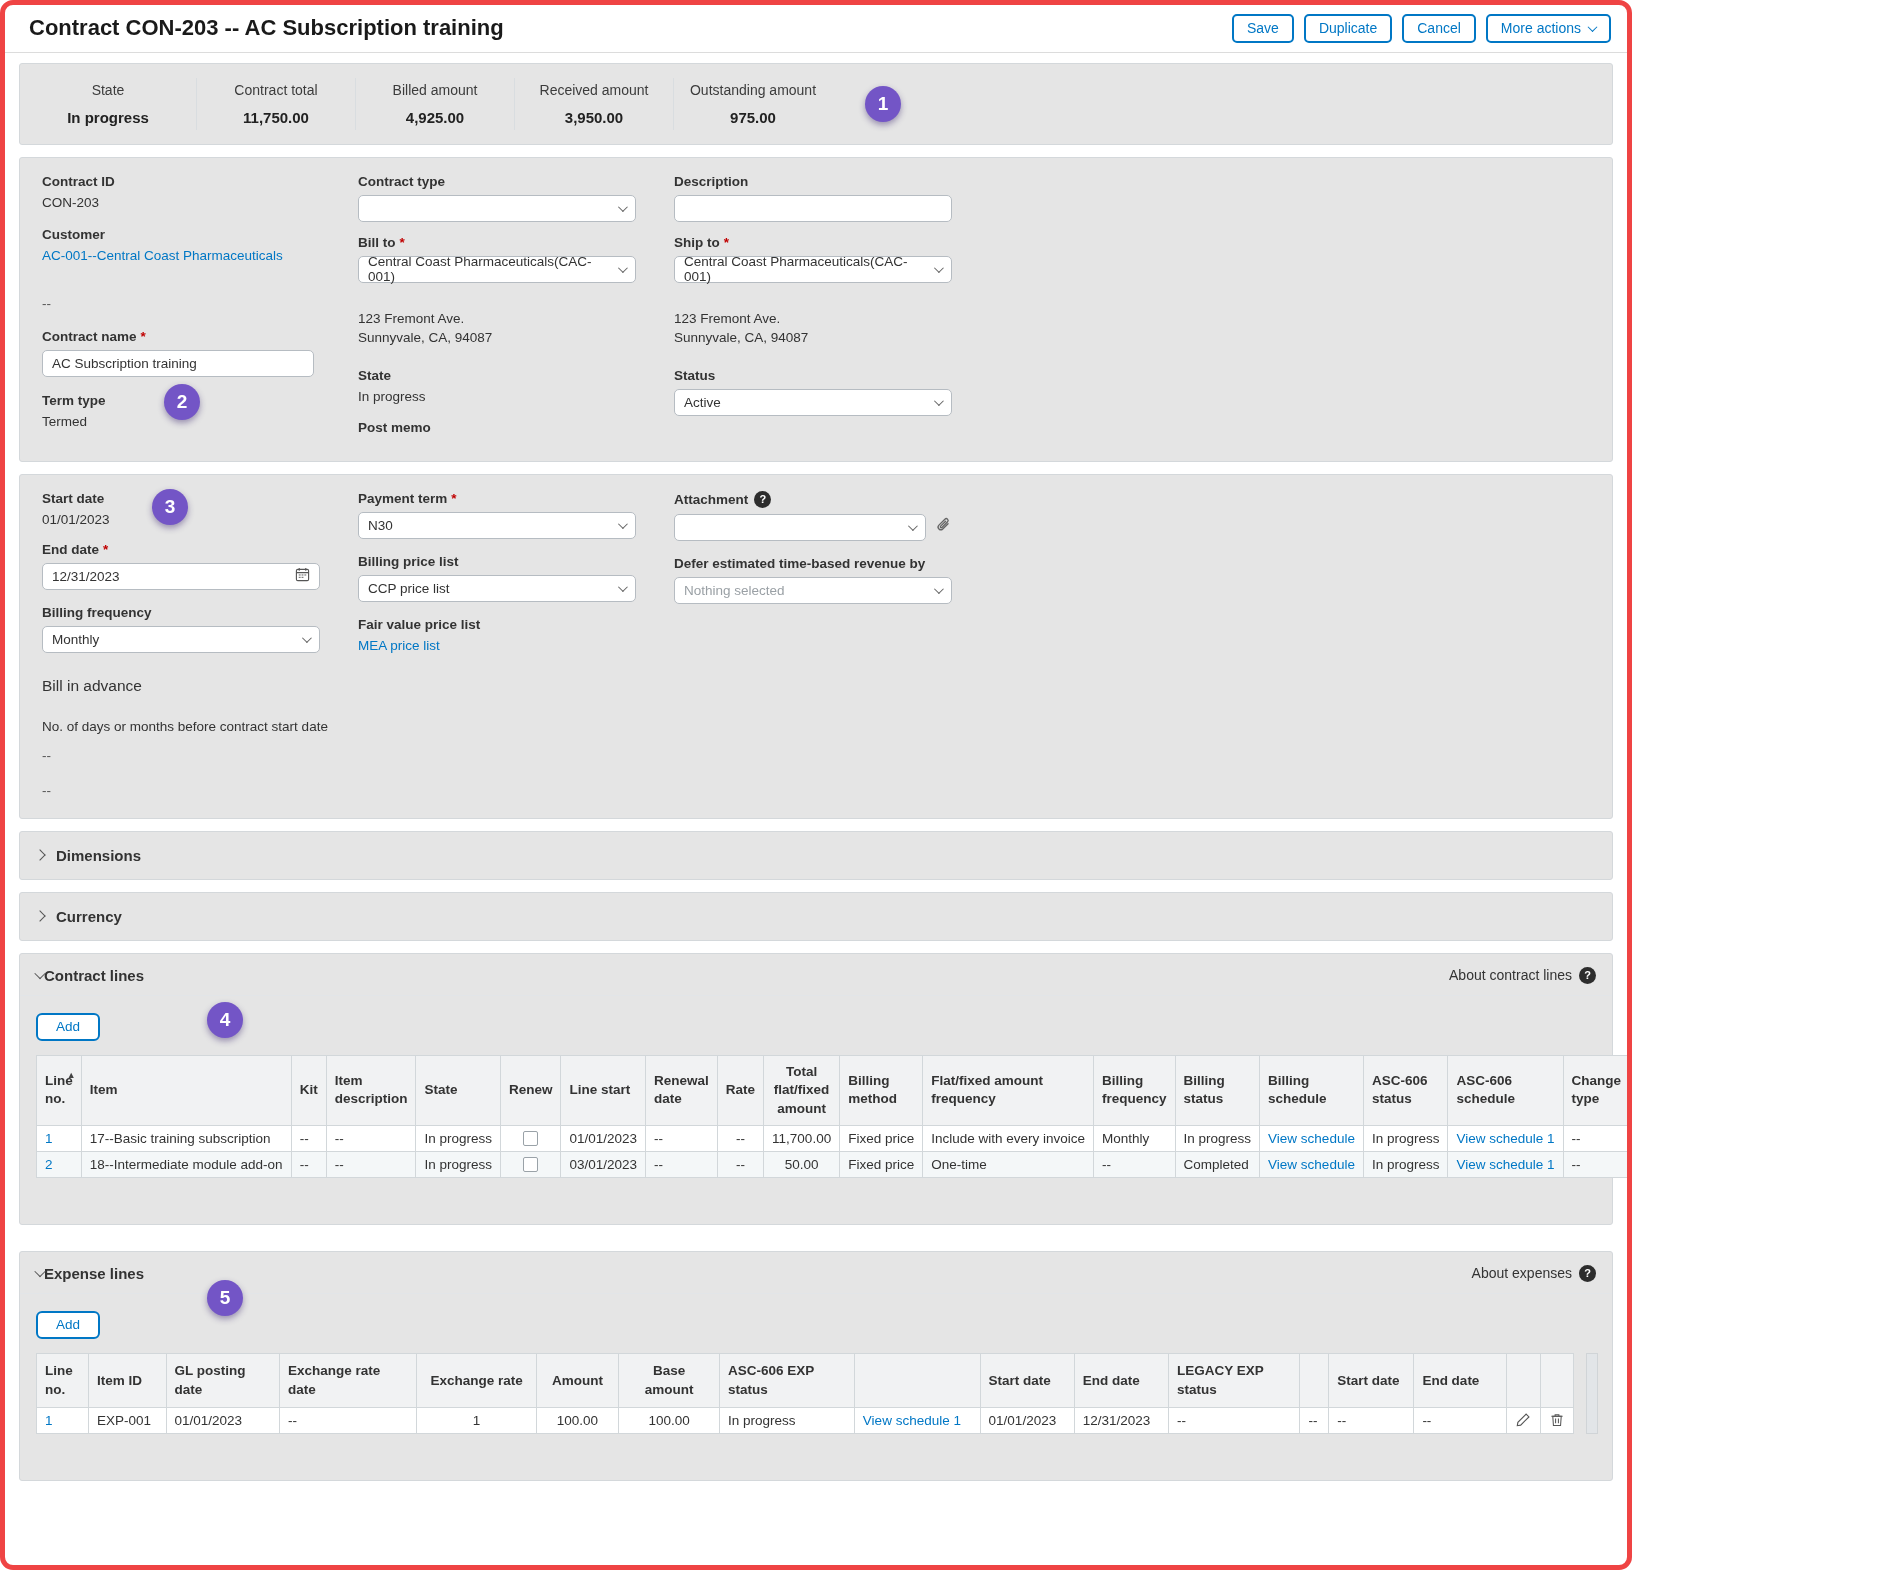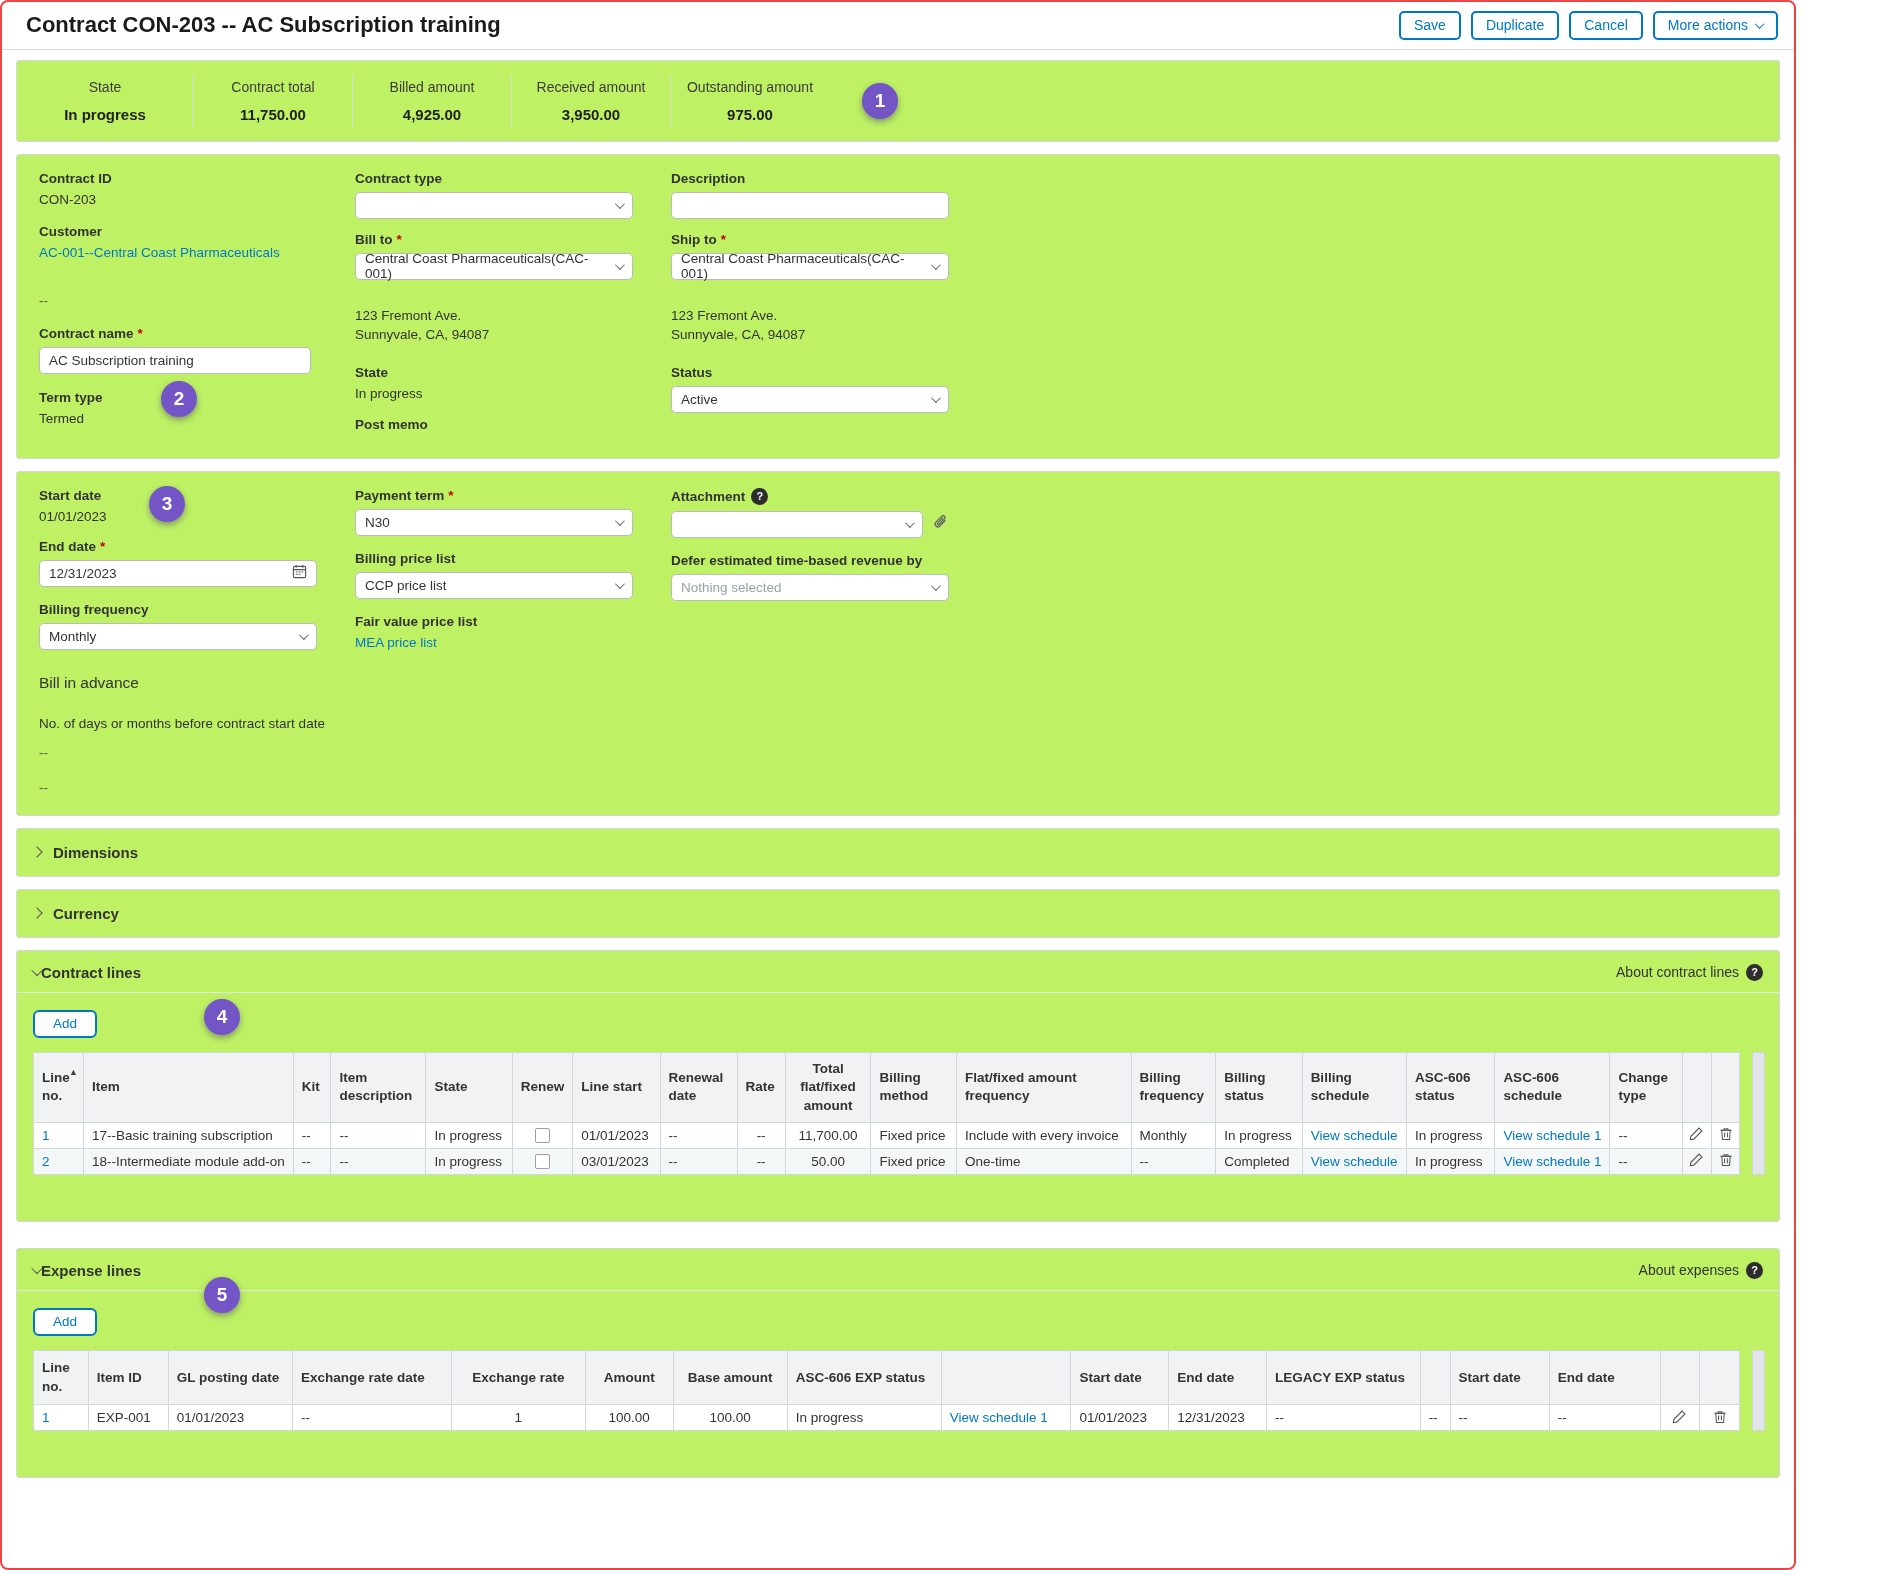--- a/index.html
+++ b/index.html
@@ -1,37 +1,37 @@
 <!DOCTYPE html>
 <html><head>
 <meta charset="utf-8">
 <style>
   * { box-sizing: border-box; }
   html,body { margin:0; padding:0; background:#fff; }
   body { font-family:"Liberation Sans", sans-serif; color:#333; }
-  .page { width:1796px; height:1570px; border:2px solid #ef4444; border-radius:8px; background:#fff; position:relative; overflow:hidden; }
+  .page { width:1632px; height:1570px; border:5px solid #ef4444; border-radius:13px; background:#fff; position:relative; overflow:hidden; }
 
   
   .topbar { display:flex; justify-content:space-between; align-items:center; padding:9px 16px 9px 24px; border-bottom:1px solid #dcdcdc; }
   .page-title { font-size:22px; font-weight:700; color:#1a1a1a; margin:0; }
   .actions { display:flex; gap:10px; }
   .btn { background:#fff; border:2px solid #0077c5; color:#0077c5; border-radius:5px; font-size:14px; padding:4px 13px; font-family:inherit; cursor:pointer; display:inline-flex; align-items:center; gap:8px; line-height:1.2; }
   .chev { display:inline-block; width:7px; height:7px; border-right:1.6px solid #555; border-bottom:1.6px solid #555; }
   .chev.down  { transform:rotate(45deg) translate(-1px,-1px); }
   .chev.right { transform:rotate(-45deg); }
   .chev.blue  { border-color:#0077c5; }
   .chev.big   { width:8px; height:8px; }
 
   
   .tabbar { display:flex; gap:28px; padding:0 24px; border-bottom:1px solid #d9d9d9; }
   .tab { font-size:15.5px; font-weight:700; color:#333; padding:13px 2px 12px; position:relative; cursor:pointer; white-space:nowrap; }
   .tab.active::after { content:""; position:absolute; left:0; right:0; bottom:-1px; height:4px; background:#0077c5; }
 
   
-  .panel { border:1px solid #d4d8db; border-radius:3px; margin:12px 14px; background:#bef264; position:relative; }
+  .panel { border:1px solid #d4d8db; border-radius:3px; margin:12px 14px; background:#e5e5e5; position:relative; }
 
   
   .summary { display:flex; align-items:center; height:82px; margin-top:10px; }
   .sumcell { width:159px; text-align:center; padding:4px 0; }
   .sumcell + .sumcell { border-left:1px solid #d9dde0; }
   .sumcell:first-child { width:176px; }
   .sumlabel { font-size:14px; color:#3c3c3c; margin-bottom:11px; }
   .sumvalue { font-size:15px; font-weight:700; color:#222; }
 
   .nbadge { position:absolute; width:36px; height:36px; border-radius:50%; background:#7355c6; color:#fff; font-size:19px; font-weight:700; display:flex; align-items:center; justify-content:center; box-shadow:0 3px 6px rgba(60,40,110,.45); z-index:5; }

